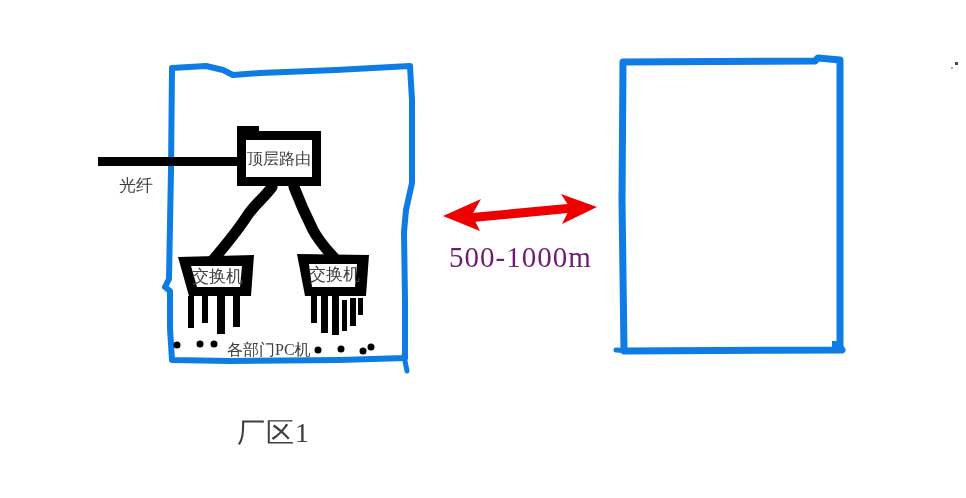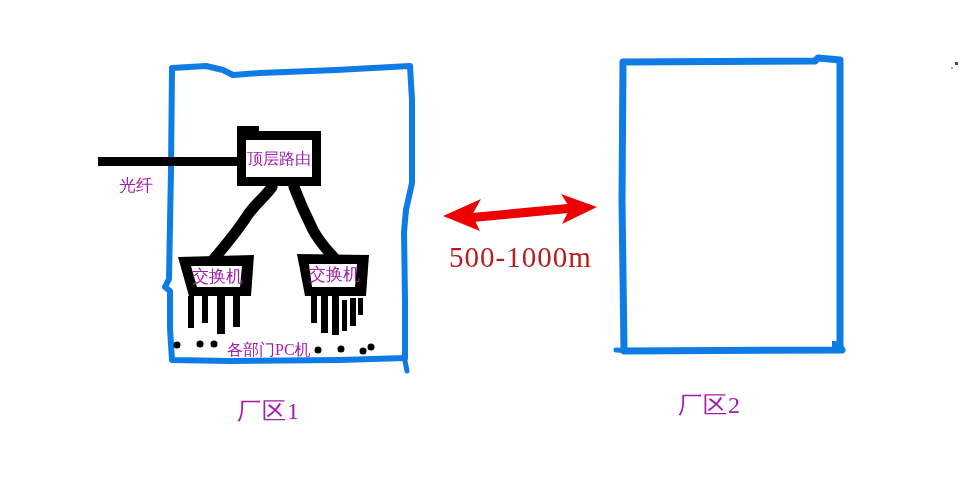--- a/index.html
+++ b/index.html
@@ -1,24 +1,24 @@
 <!DOCTYPE html>
 <html><head>
 <meta charset="utf-8">
 <style>
   html,body{margin:0;padding:0;background:#fff;}
   .stage{
     position:relative;width:966px;height:498px;background:#ffffff;overflow:hidden;
     font-family:"Liberation Serif","DejaVu Serif",serif;
   }
   .stage svg{position:absolute;left:0;top:0;}
-  .label{position:absolute;color:#a21caf;white-space:nowrap;line-height:1;}
+  .label{position:absolute;color:#404040;white-space:nowrap;line-height:1;}
   .lbl-sm{font-size:16px;}
   .lbl-md{font-size:17px;}
-  .lbl-lg{font-size:24px;letter-spacing:1px;}
+  .lbl-lg{font-size:28px;letter-spacing:1px;margin-top:20px;}
   .lbl-dist{font-size:29px;letter-spacing:1px;}
 </style>
 </head>
 <body>
 
 <div class="stage">
 
   <svg width="966" height="498" viewBox="0 0 966 498">
 
     <g fill="none" stroke-linecap="round" stroke-linejoin="round" stroke="#0F7BE5">
@@ -85,18 +85,17 @@
   <div class="label lbl-md" style="left:101px;top:177px;margin-left:18px;">光纤</div>
 
   <div class="label lbl-sm" style="left:247px;top:151px;">顶层路由</div>
 
   <div class="label lbl-md" style="left:192px;top:268px;">交换机</div>
 
   <div class="label lbl-md" style="left:309px;top:266px;">交换机</div>
 
   <div class="label lbl-sm" style="left:227px;top:342px;">各部门PC机</div>
 
-  <div class="label lbl-dist" style="left:449px;top:243px;color:#b91c1c;">500-1000m</div>
+  <div class="label lbl-dist" style="left:449px;top:243px;color:#701a75;">500-1000m</div>
 
   <div class="label lbl-lg" style="left:237px;top:399px;">厂区1</div>
 
-  <div class="label lbl-lg" style="left:678px;top:393px;">厂区2</div>
 </div>
 
 </body></html>

